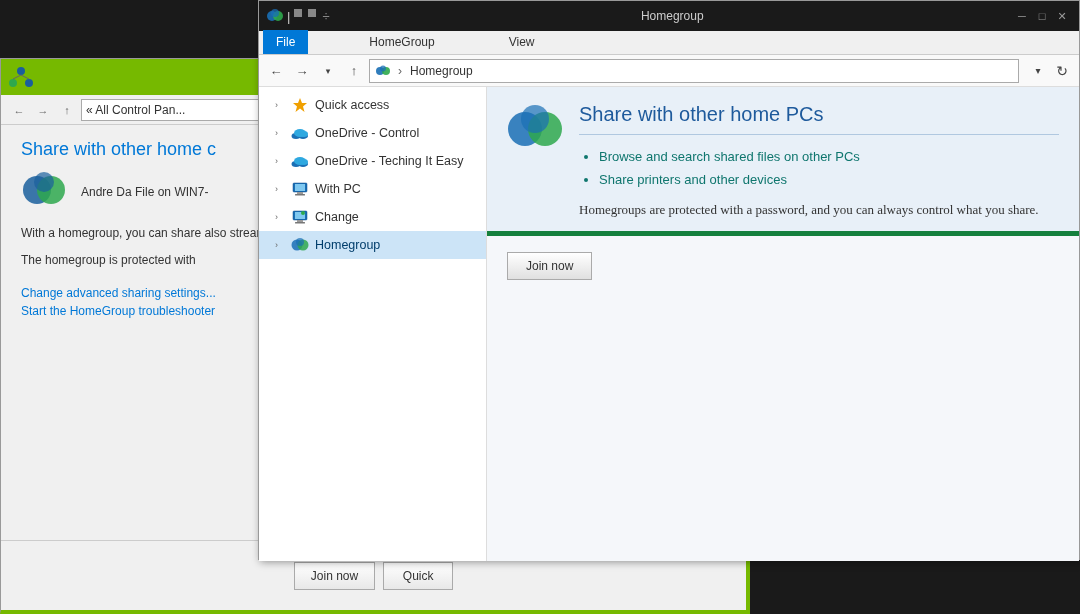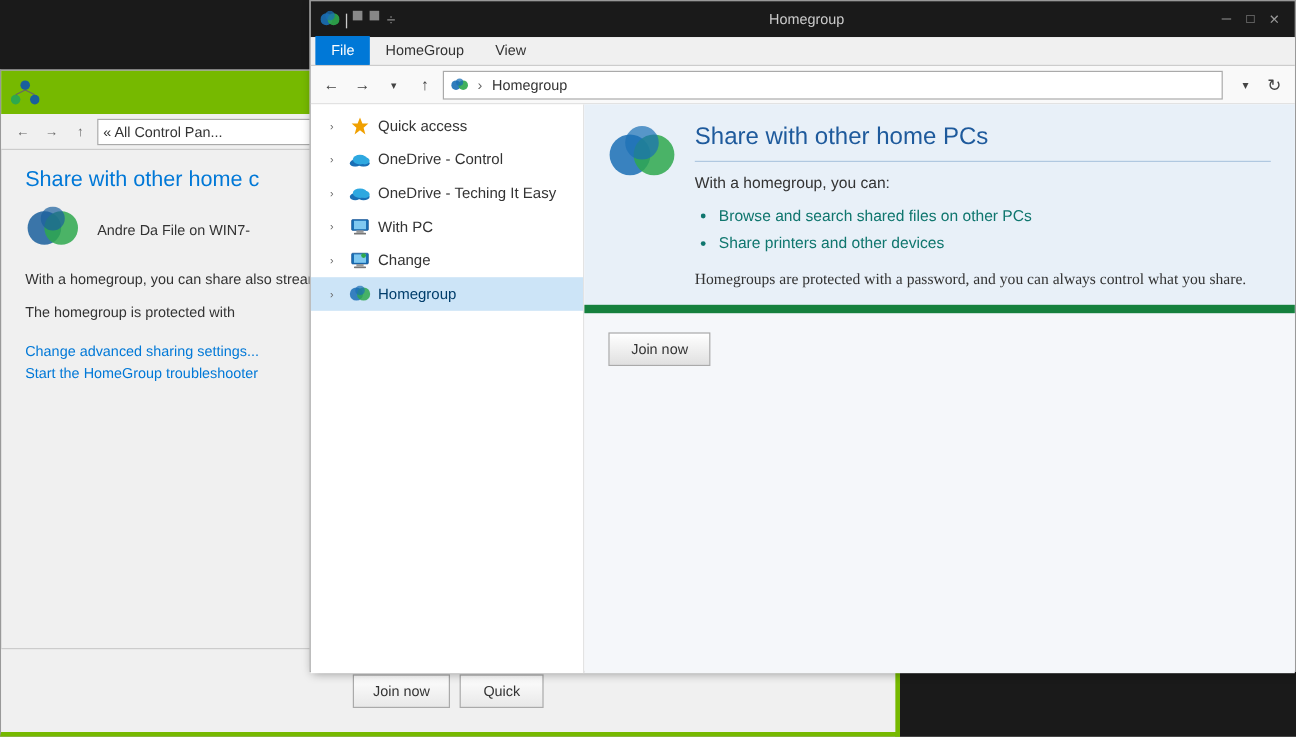--- a/index.html
+++ b/index.html
@@ -167,20 +167,21 @@
     }
 
     
     .ribbon-tabs {
       background: #f0f0f0;
       height: 24px;
       display: flex;
       align-items: flex-end;
       border-bottom: 1px solid #ccc;
       padding-left: 4px;
+      gap: 48px;
     }
 
     .ribbon-tab {
       padding: 4px 12px;
       font-size: 12px;
       cursor: pointer;
       border: 1px solid transparent;
       background: transparent;
       color: #333;
     }
@@ -292,21 +293,21 @@
     
     .right-panel {
       flex: 1;
       background: #f5f7fa;
       padding: 0;
     }
 
     .panel-header {
       background: #e8f0f8;
       padding: 16px 20px 12px 20px;
-      border-bottom: 7px solid #15803d;
+      border-bottom: 5px solid #15803d;
       display: flex;
       gap: 16px;
       align-items: flex-start;
     }
 
     .panel-title {
       color: #1e5a9c;
       font-size: 20px;
       font-weight: normal;
       margin-bottom: 8px;
@@ -538,21 +539,20 @@
 
         <svg width="56" height="48" viewBox="0 0 56 48">
           <circle cx="18" cy="26" r="17" fill="#1a6fb5" opacity="0.85"></circle>
           <circle cx="38" cy="26" r="17" fill="#2ea84d" opacity="0.85"></circle>
           <circle cx="28" cy="16" r="14" fill="#1a6fb5" opacity="0.7"></circle>
         </svg>
 
         <div>
           <div class="panel-title">Share with other home PCs</div>
           <div style="border-bottom: 1px solid #b0c8e0; margin-bottom:10px; width:480px;"></div>
-          <div class="panel-subtitle">With a homegroup, you can:</div>
           <ul class="panel-list">
             <li>Browse and search shared files on other PCs</li>
             <li>Share printers and other devices</li>
           </ul>
           <div class="panel-note">Homegroups are protected with a password, and you can always control what you share.</div>
         </div>
       </div>
 
       <div class="panel-body">
         <button class="join-now-btn">Join now</button>

